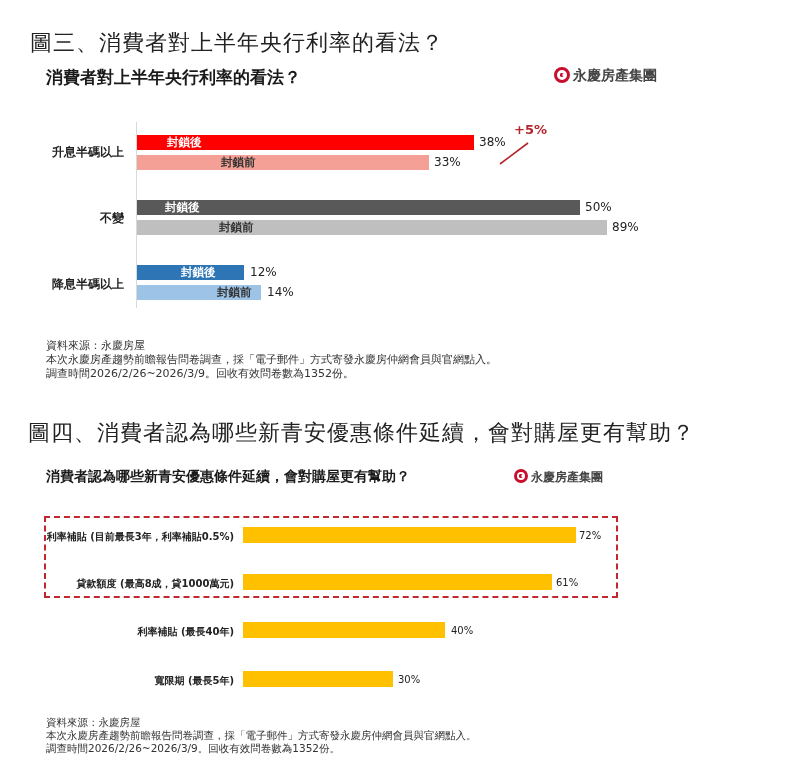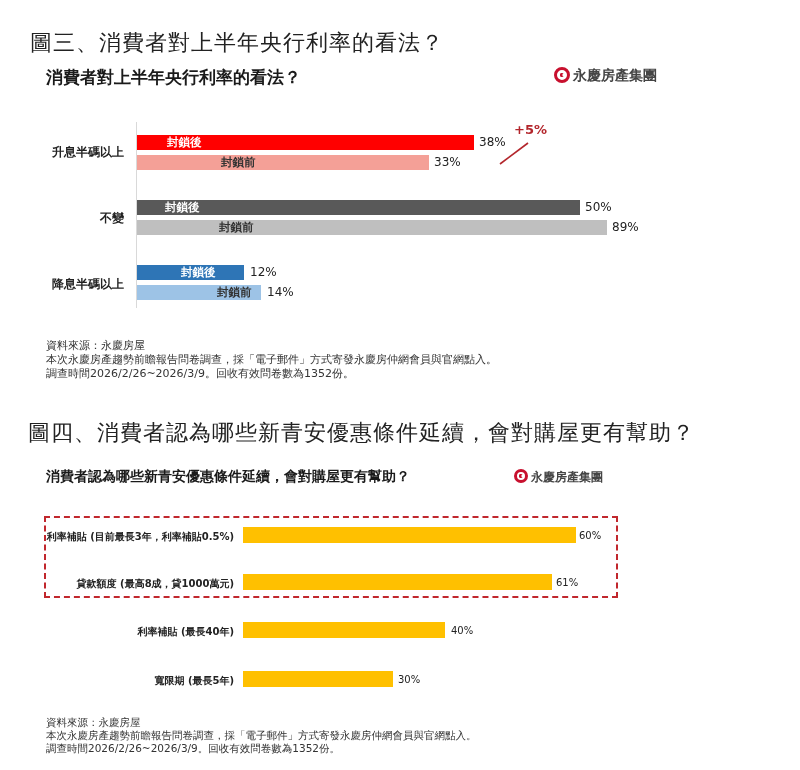--- a/index.html
+++ b/index.html
@@ -98,21 +98,21 @@
 <div class="chart-title" style="left:46px; top:468px; font-size:14px;">消費者認為哪些新青安優惠條件延續，會對購屋更有幫助？</div>
 <div class="logo" style="left:514px; top:469px;">
   <span class="logo-mark" style="width:14px;height:14px;"></span>
   <span class="logo-text" style="font-size:12px;">永慶房產集團</span>
 </div>
 
 <div class="dashbox"></div>
 
 <div class="cat2" style="top:530px;">利率補貼 (目前最長3年，利率補貼0.5%)</div>
 <div class="bar2" style="top:527px; width:333px;"></div>
-<div class="val2" style="left:579px; top:530px;">60%</div>
+<div class="val2" style="left:579px; top:530px;">72%</div>
 
 <div class="cat2" style="top:577px;">貸款額度 (最高8成，貸1000萬元)</div>
 <div class="bar2" style="top:574px; width:309px;"></div>
 <div class="val2" style="left:556px; top:577px;">61%</div>
 
 <div class="cat2" style="top:625px;">利率補貼 (最長40年)</div>
 <div class="bar2" style="top:622px; width:202px;"></div>
 <div class="val2" style="left:451px; top:625px;">40%</div>
 
 <div class="cat2" style="top:674px;">寬限期 (最長5年)</div>

